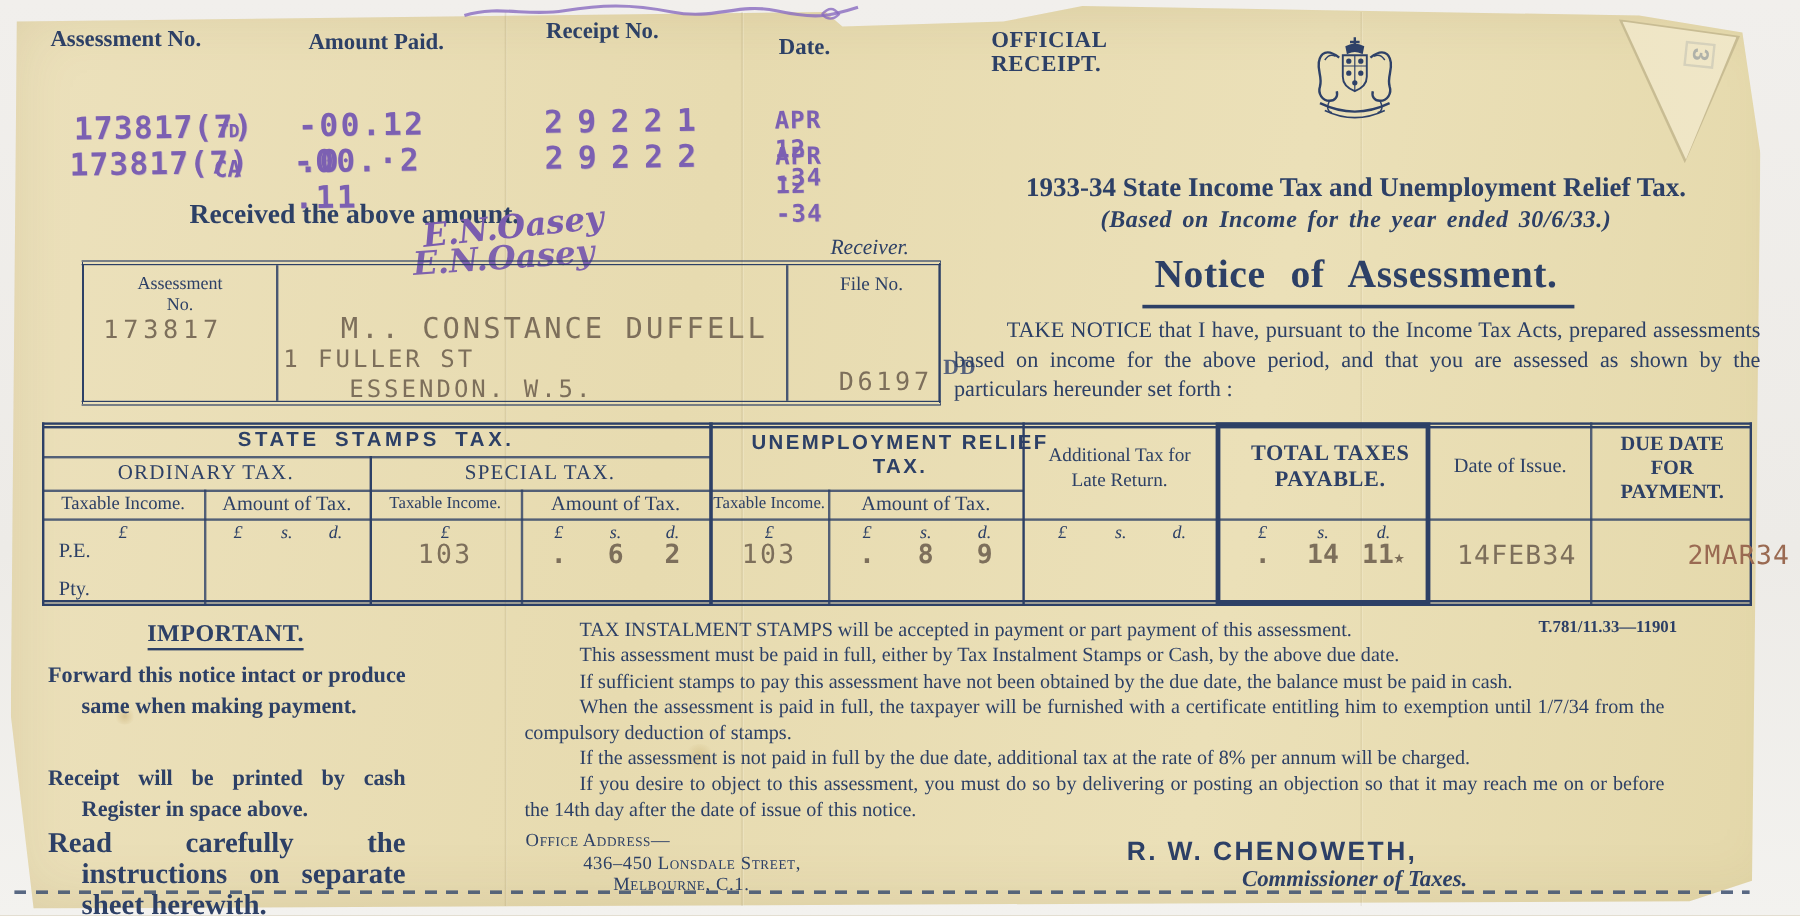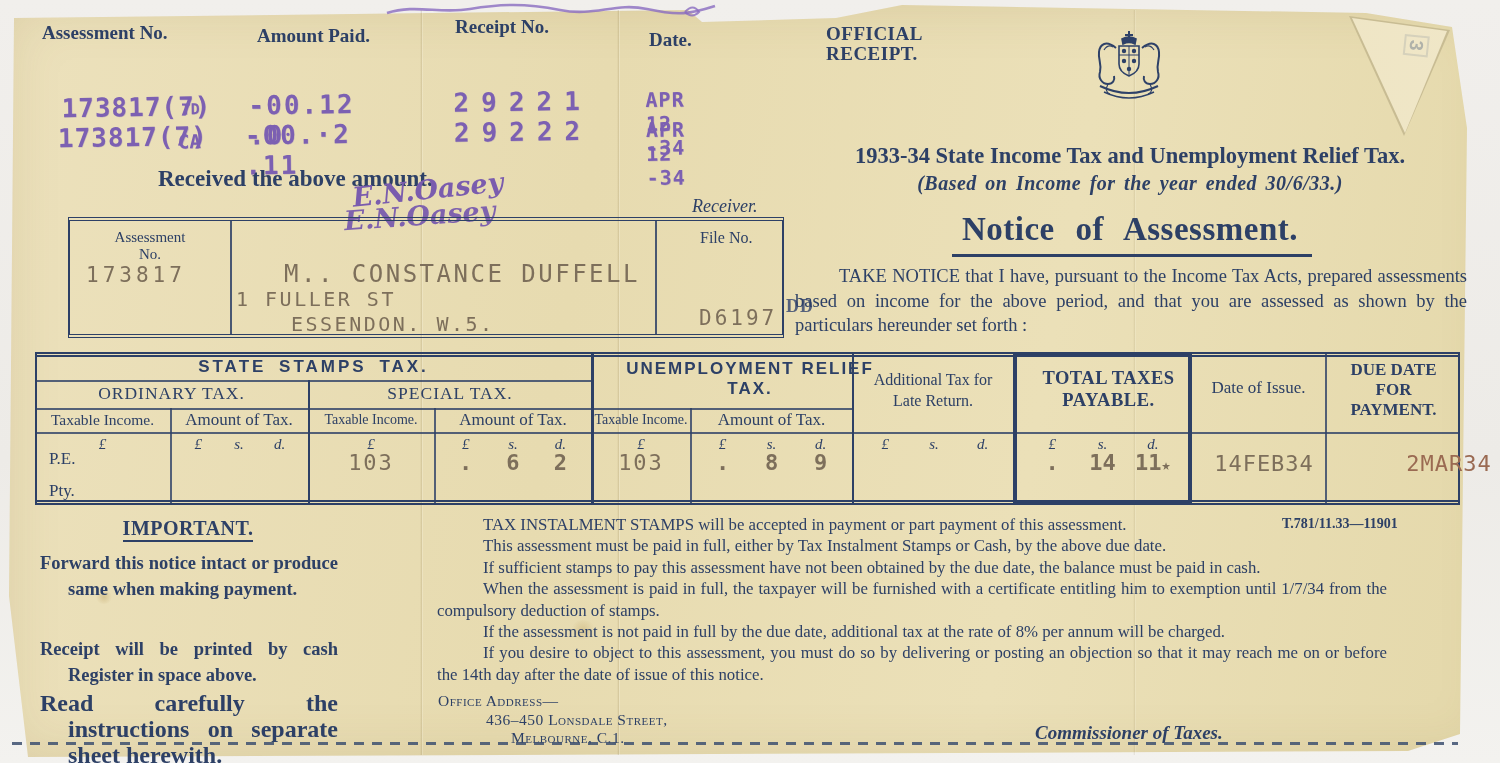--- a/index.html
+++ b/index.html
@@ -233,16 +233,17 @@
     <p class="serif navy jst" style="margin:0;font-size:16.8px;line-height:21.4px;text-indent:46px;">This assessment must be paid in full, either by Tax Instalment Stamps or Cash, by the above due date.</p>
     <p class="serif navy jst" style="margin:0;font-size:16.8px;line-height:21.4px;text-indent:46px;">If sufficient stamps to pay this assessment have not been obtained by the due date, the balance must be paid in cash.</p>
     <p class="serif navy jst" style="margin:0;font-size:16.8px;line-height:21.4px;text-indent:46px;">When the assessment is paid in full, the taxpayer will be furnished with a certificate entitling him to exemption until 1/7/34 from the compulsory deduction of stamps.</p>
     <p class="serif navy jst" style="margin:0;font-size:16.8px;line-height:21.4px;text-indent:46px;">If the assessment is not paid in full by the due date, additional tax at the rate of 8% per annum will be charged.</p>
     <p class="serif navy jst" style="margin:0;font-size:16.8px;line-height:21.4px;text-indent:46px;">If you desire to object to this assessment, you must do so by delivering or posting an objection so that it may reach me on or before the 14th day after the date of issue of this notice.</p>
   </div>
 
   <div class="abs serif navy" style="left:438px;top:692px;font-size:15.5px;font-variant:small-caps;letter-spacing:.5px;">Office Address—</div>
   <div class="abs serif navy" style="left:486px;top:711px;font-size:15.5px;font-variant:small-caps;letter-spacing:.5px;">436–450 Lonsdale Street,</div>
   <div class="abs serif navy" style="left:511px;top:729px;font-size:15.5px;font-variant:small-caps;letter-spacing:.5px;">Melbourne, C.1.</div>
+  <div class="abs sans navy bold" style="left:905px;top:697px;width:310px;text-align:center;font-size:22px;letter-spacing:2px;">R. W. CHENOWETH,</div>
   <div class="abs serif navy bold ital" style="left:1035px;top:722px;font-size:19px;">Commissioner of Taxes.</div>
 
   <div class="dashed-cut" style="left:12px;top:742px;width:1446px;"></div>
 </div>
 
 </body></html>

